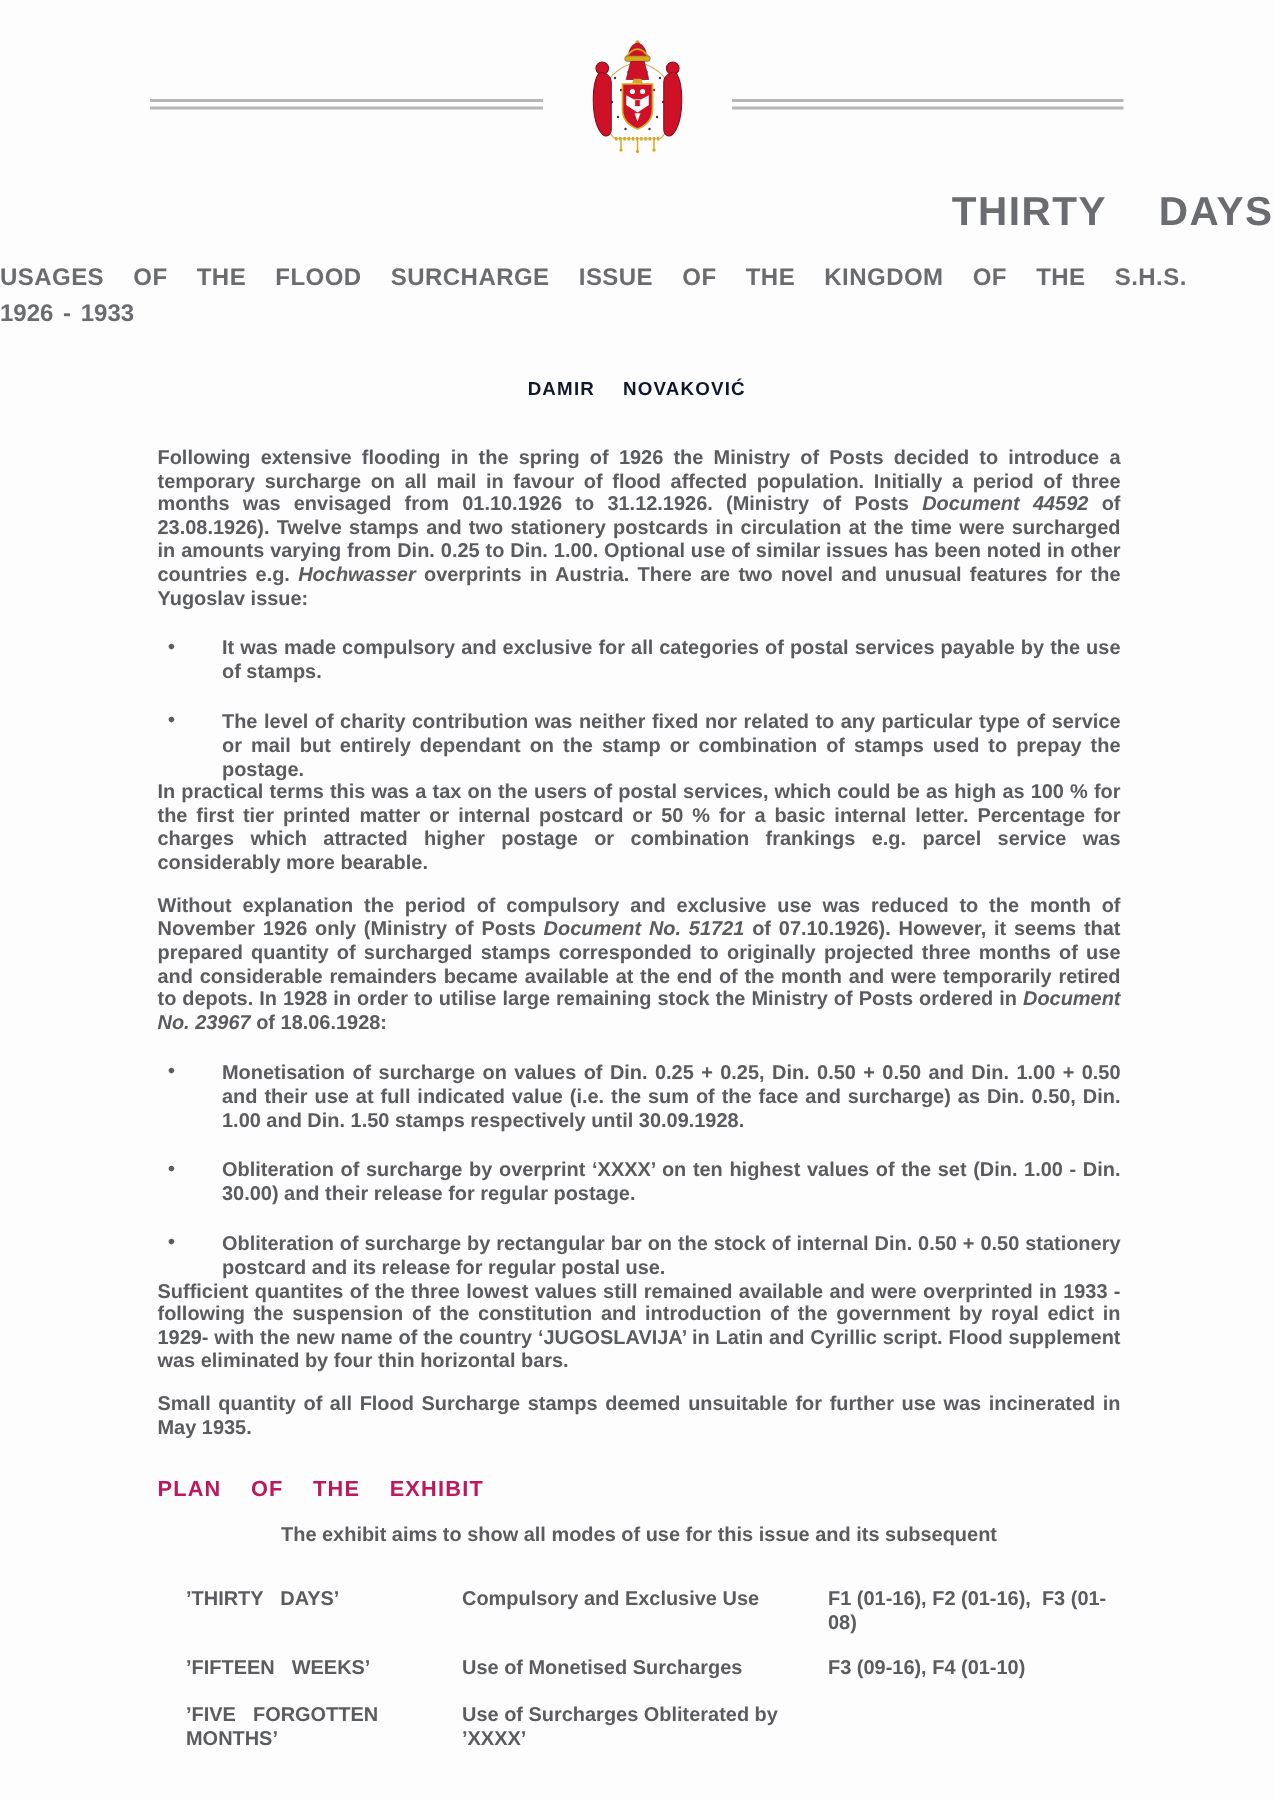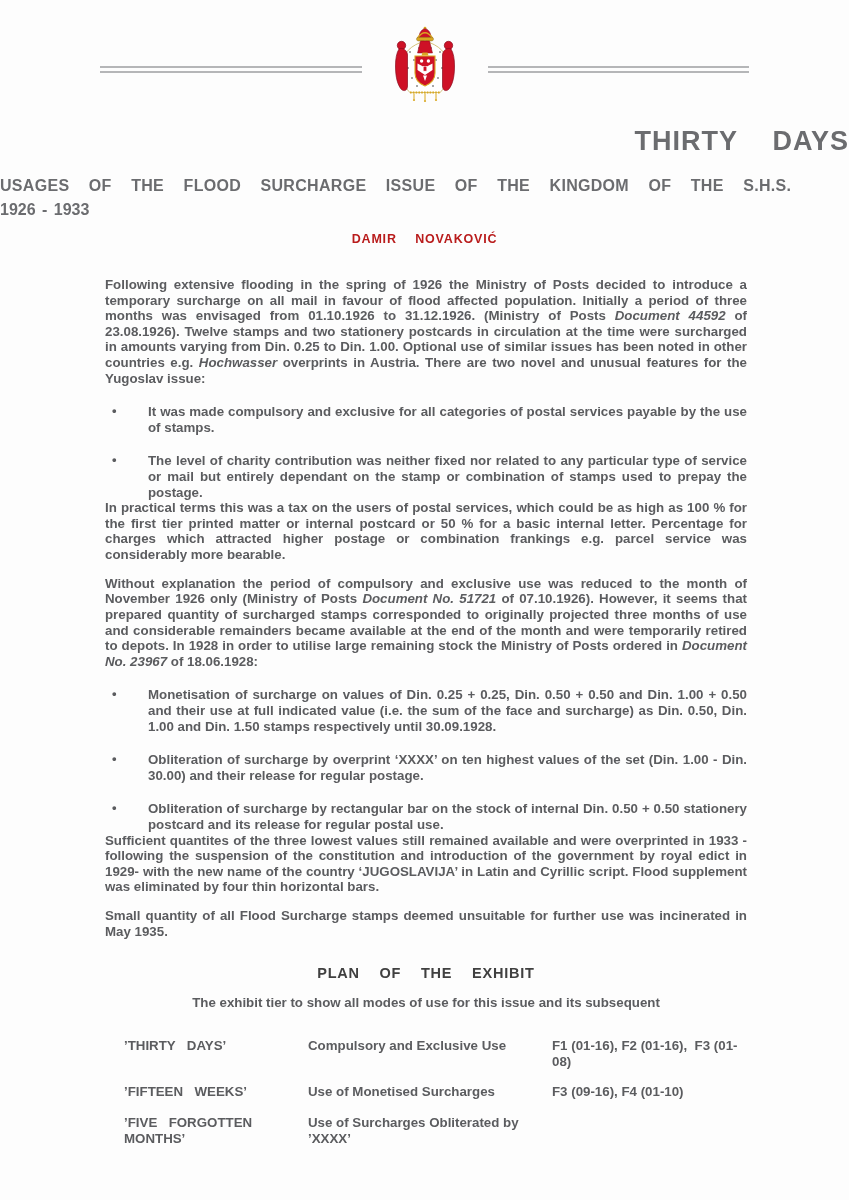--- a/index.html
+++ b/index.html
@@ -21,38 +21,38 @@
   .title{
     text-align:right;font-size:27px;color:#6b6c6f;
     letter-spacing:1px;word-spacing:9px;margin-top:14px;white-space:pre-wrap;
   }
   .subtitle{
     font-size:16px;color:#6b6c6f;line-height:24px;
     word-spacing:5px;letter-spacing:.3px;margin-top:17px;white-space:pre-wrap;
   }
   .years{text-align:left;font-size:16px;color:#6b6c6f;line-height:24px;word-spacing:2px;}
   .author{
-    text-align:center;font-size:12.5px;color:#b91c1c;margin-top:10px;
+    text-align:center;font-size:12.5px;color:#0f172a;margin-top:30px;
     letter-spacing:.8px;word-spacing:5px;white-space:pre-wrap;
   }
 
   
   .para{font-size:13.3px;line-height:15.6px;text-align:justify;margin-top:0;}
   .para.first{margin-top:31px;}
   .para em{font-style:italic;}
   .bullet{
     position:relative;padding-left:43px;text-align:justify;
     font-size:13.3px;line-height:15.6px;margin-top:14px;
   }
   .bullet.gap-lg{margin-top:18px;}
   .bullet .dot{position:absolute;left:7px;top:-1px;font-size:13px;}
 
   
   .plan-heading{
-    text-align:center;font-size:14.5px;color:#404040;margin-top:26px;
+    text-align:left;font-size:14.5px;color:#be185d;margin-top:26px;
     letter-spacing:.8px;word-spacing:5px;white-space:pre-wrap;
   }
   .plan-intro{text-align:center;font-size:13.3px;line-height:16.5px;margin-top:14px;}
   .plan-table{
     display:grid;grid-template-columns:184px 244px 1fr;
     row-gap:14.5px;margin:26px 0 0 19px;
     font-size:13.3px;line-height:16px;
   }
   .plan-table .c1{white-space:pre-wrap;word-spacing:2px;}
   .plan-table .c3{white-space:pre-wrap;}
@@ -141,21 +141,21 @@
 
     <div class="bullet gap-lg"><span class="dot">•</span><span>Monetisation of surcharge on values of Din. 0.25 + 0.25, Din. 0.50 + 0.50 and Din. 1.00 + 0.50 and their use at full indicated value (i.e. the sum of the face and surcharge) as Din. 0.50, Din. 1.00 and Din. 1.50 stamps respectively until 30.09.1928.</span></div>
     <div class="bullet gap-lg"><span class="dot">•</span><span>Obliteration of surcharge by overprint ‘XXXX’ on ten highest values of the set (Din. 1.00 - Din. 30.00) and their release for regular postage.</span></div>
     <div class="bullet gap-lg"><span class="dot">•</span><span>Obliteration of surcharge by rectangular bar on the stock of internal Din. 0.50 + 0.50 stationery postcard and its release for regular postal use.</span></div>
 
     <p class="para">Sufficient quantites of the three lowest values still remained available and were overprinted in 1933 - following  the suspension of the constitution and introduction of the government  by royal edict in 1929- with the new name of the country ‘JUGOSLAVIJA’  in Latin and Cyrillic script. Flood supplement was eliminated by four thin horizontal bars.</p>
     <p class="para">Small quantity of all Flood Surcharge stamps deemed unsuitable for further use was incinerated in May 1935.</p>
 
     <div class="plan-heading">PLAN  OF  THE  EXHIBIT</div>
     <div class="plan-intro">
-      <div>The exhibit tier to show all modes of use for this issue and its subsequent</div>
+      <div>The exhibit aims to show all modes of use for this issue and its subsequent</div>
     </div>
 
     <div class="plan-table">
       <div class="c1">’THIRTY  DAYS’</div>
       <div class="c2">Compulsory and Exclusive Use</div>
       <div class="c3">F1 (01-16), F2 (01-16),  F3 (01- 08)</div>
 
       <div class="c1">’FIFTEEN  WEEKS’</div>
       <div class="c2">Use of Monetised Surcharges</div>
       <div class="c3">F3 (09-16), F4 (01-10)</div>

